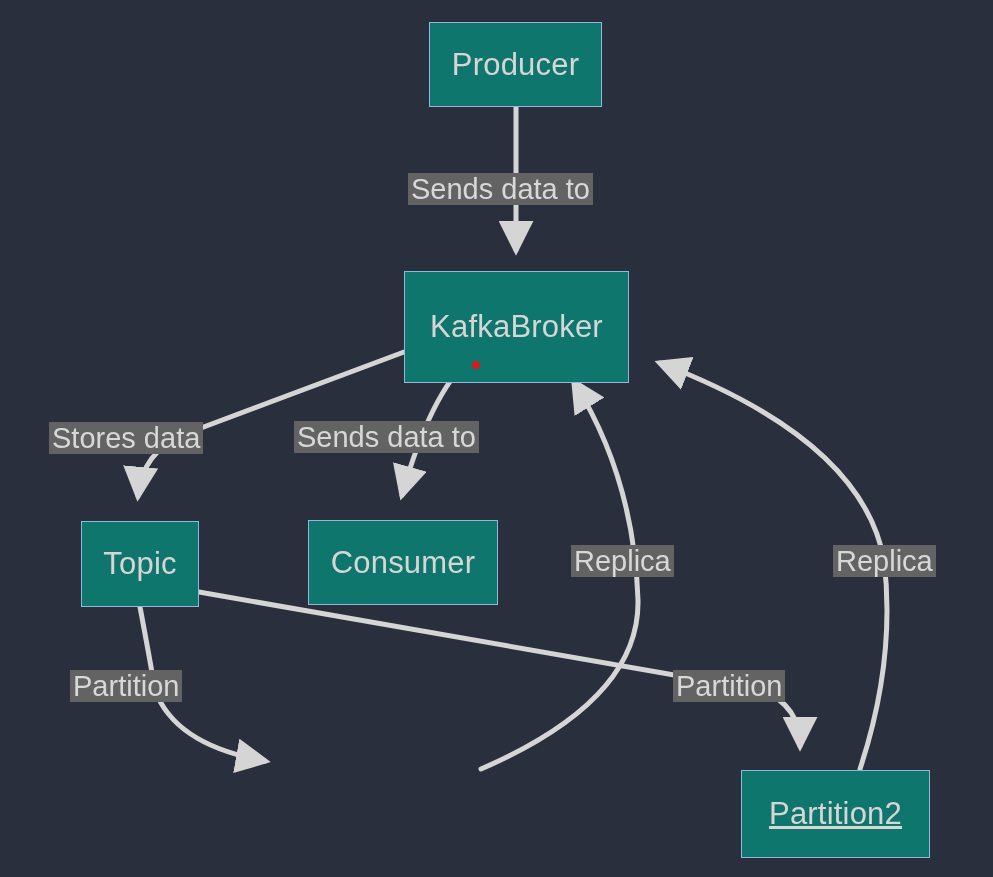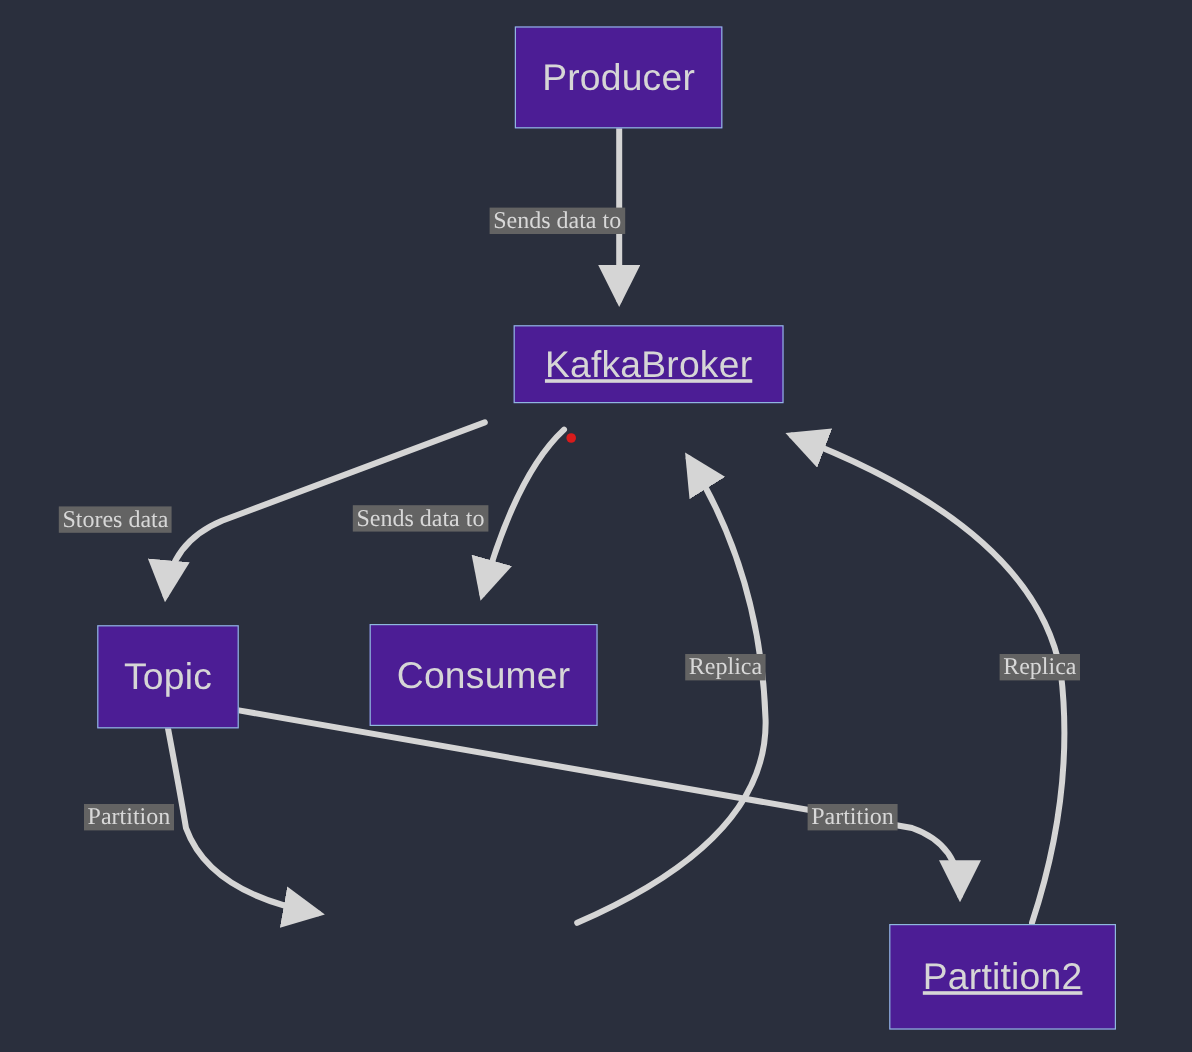--- a/index.html
+++ b/index.html
@@ -22,37 +22,37 @@
   #edge-layer {
     position: absolute;
     left: 0;
     top: 0;
     width: 993px;
     height: 877px;
   }
   .node {
     position: absolute;
     box-sizing: border-box;
-    background: #4c1d95;
+    background: #0f766e;
     border: 1.6px solid #8fb8dd;
     display: flex;
     align-items: center;
     justify-content: center;
     color: #d6d6d6;
     font-size: 31px;
     font-family: "Liberation Sans", sans-serif;
     letter-spacing: 0.2px;
     white-space: nowrap;
   }
   .edge-label {
     position: absolute;
     background: #636363;
     color: #d8d8d8;
-    font-size: 20px;
-    font-family: Liberation Serif, serif;
+    font-size: 29px;
+    font-family: Liberation Sans, sans-serif;
     line-height: 1.12;
     padding: 0 3px;
     white-space: nowrap;
   }
   .marker-dot {
     position: absolute;
     width: 8px;
     height: 8px;
     border-radius: 50%;
     background: #d81b1b;
@@ -84,21 +84,21 @@
       <path d="M 481 769 Q 640 700 638 600 Q 634 478 574 382" marker-end="url(#arrowhead)"></path>
 
       <path d="M 860 769 Q 896 660 884 560 Q 862 440 660 363" marker-end="url(#arrowhead)"></path>
     </g>
   </svg>
 
   <div class="node" style="left:429px; top:22px; width:173px; height:85px;">
     <span>Producer</span>
   </div>
 
-  <div class="node" style="left:428px; top:271px; width:225px; height:65px;text-decoration:underline;">
+  <div class="node" style="left:404px; top:271px; width:225px; height:112px;">
     <span>KafkaBroker</span>
   </div>
 
   <div class="node" style="left:81px; top:521px; width:118px; height:86px;">
     <span>Topic</span>
   </div>
 
   <div class="node" style="left:308px; top:520px; width:190px; height:85px;">
     <span>Consumer</span>
   </div>

